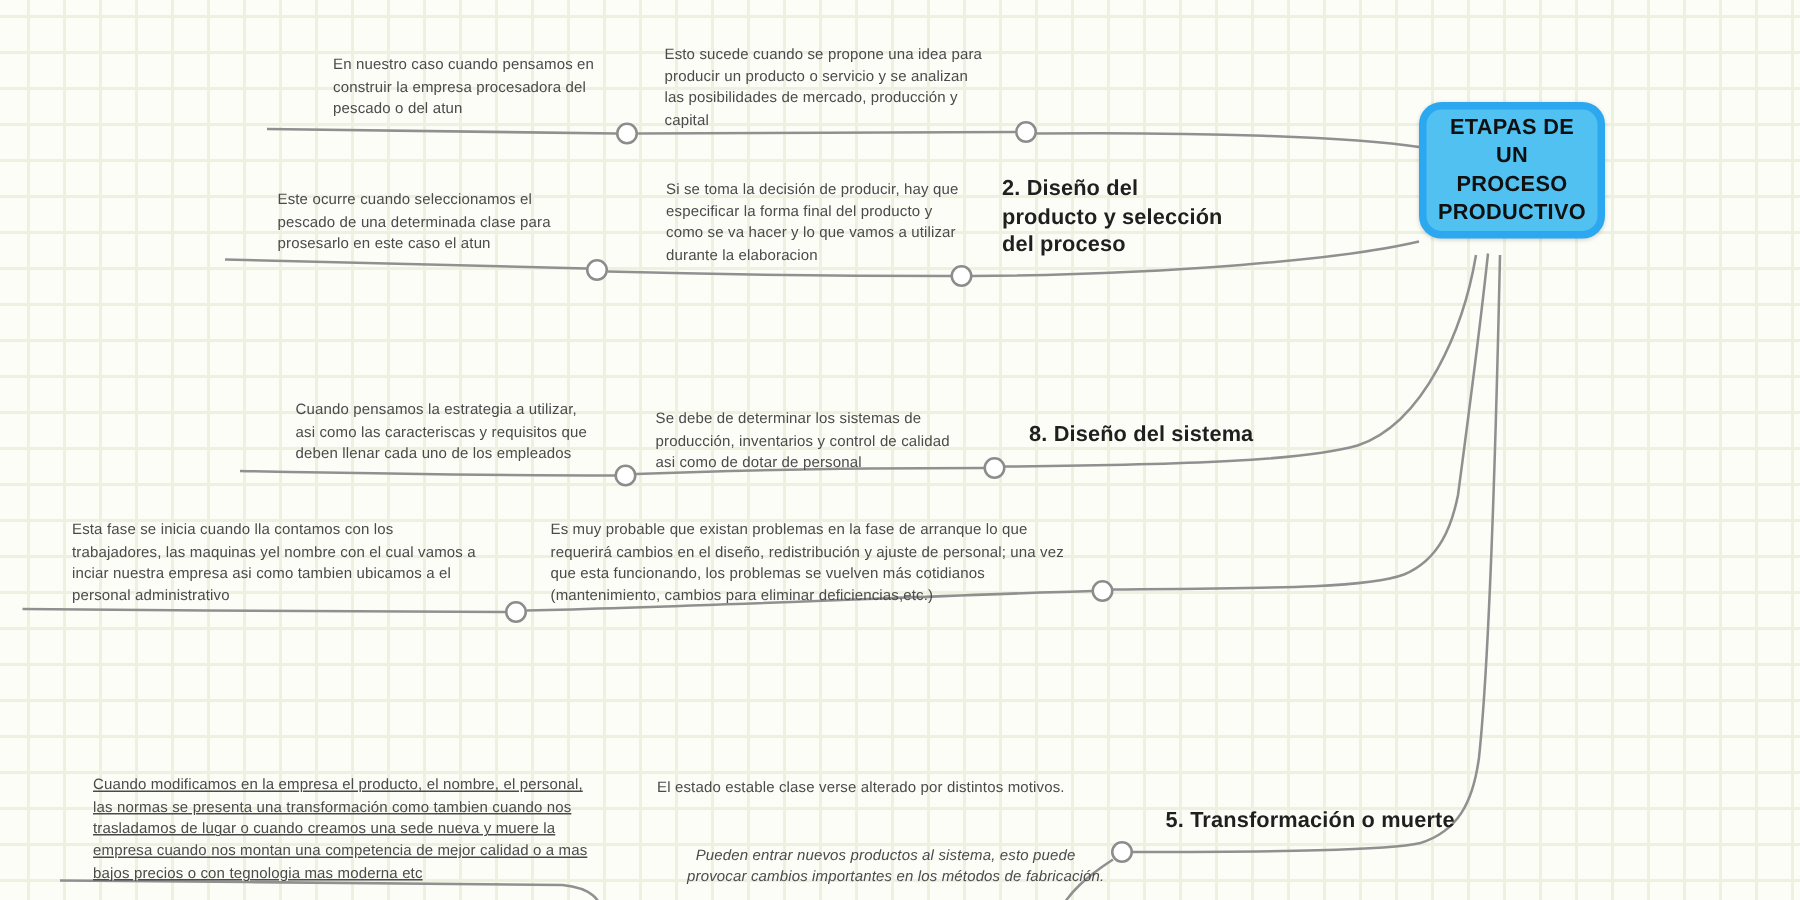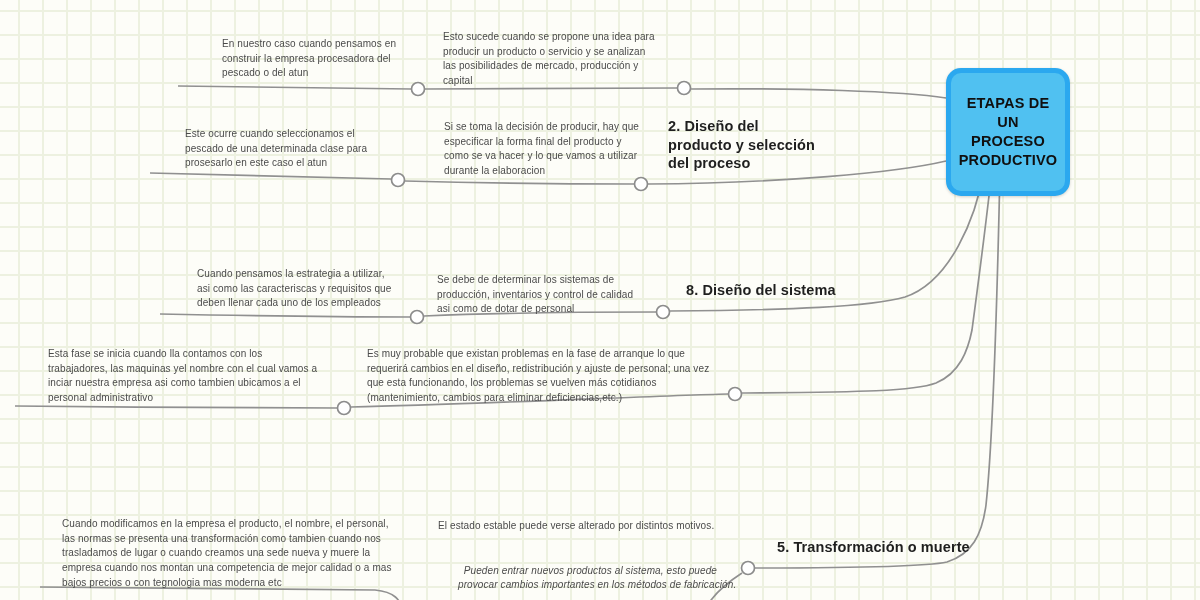--- a/index.html
+++ b/index.html
@@ -25,21 +25,21 @@
     font-weight:bold;font-size:14.5px;line-height:18.5px;color:#1f1f1f;
     letter-spacing:0.1px;
   }
   .note{
     font-size:10px;line-height:14.7px;color:#4a4a4a;letter-spacing:0.1px;
   }
   .note .italic{font-style:italic;margin-left:20px;}
   .note div{white-space:pre-wrap;}
 
   .root-node{
-    position:absolute;left:946px;top:68px;width:124px;height:128px;
+    position:absolute;left:946px;top:68px;width:124px;height:91px;
     background:#50c1f1;border:5px solid #2ba8ef;border-radius:15px;
     box-sizing:border-box;
     display:flex;align-items:center;justify-content:center;
     box-shadow:0 1px 3px rgba(0,0,0,0.18);
   }
   .root-node .root-title{
     font-weight:bold;font-size:14.5px;line-height:19px;color:#101010;
     text-align:center;white-space:pre-wrap;letter-spacing:0.2px;
   }
 
@@ -55,21 +55,21 @@
   .b3-label{left:686px;top:281px;}
   .b3-mid{left:437px;top:273px;}
   .b3-left{left:197px;top:267px;}
 
   .b4-label{left:758px;top:362px;}
   .b4-mid{left:367px;top:347px;}
   .b4-left{left:48px;top:347px;}
 
   .b5-label{left:777px;top:538px;}
   .b5-mid{left:438px;top:490px;}
-  .b5-left{left:62px;top:517px;}
+  .b5-left{left:62px;top:517px;text-decoration:underline;}
 </style>
 </head>
 <body>
 
 <div class="canvas">
 
   <svg class="links">
 
     <path d="M178,86 C 300,87 370,88 411,89"></path>
     <path d="M425,89 C 520,89 600,88 677,88"></path>
@@ -133,21 +133,21 @@
 requerirá cambios en el diseño, redistribución y ajuste de personal; una vez
 que esta funcionando, los problemas se vuelven más cotidianos
 (mantenimiento, cambios para eliminar deficiencias,etc.)</div>
   <div class="abs note b4-left">Esta fase se inicia cuando lla contamos con los
 trabajadores, las maquinas yel nombre con el cual vamos a
 inciar nuestra empresa asi como tambien ubicamos a el
 personal administrativo</div>
 
   <div class="abs branch-label b5-label">5. Transformación o muerte</div>
   <div class="abs note b5-mid">
-    <div>El estado estable puede verse alterado por distintos motivos.</div>
+    <div>El estado estable clase verse alterado por distintos motivos.</div>
     <div class="italic">  Pueden entrar nuevos productos al sistema, esto puede
 provocar cambios importantes en los métodos de fabricación.</div>
     
   </div>
   <div class="abs note b5-left">Cuando modificamos en la empresa el producto, el nombre, el personal,
 las normas se presenta una transformación como tambien cuando nos
 trasladamos de lugar o cuando creamos una sede nueva y muere la
 empresa cuando nos montan una competencia de mejor calidad o a mas
 bajos precios o con tegnologia mas moderna etc</div>
 

